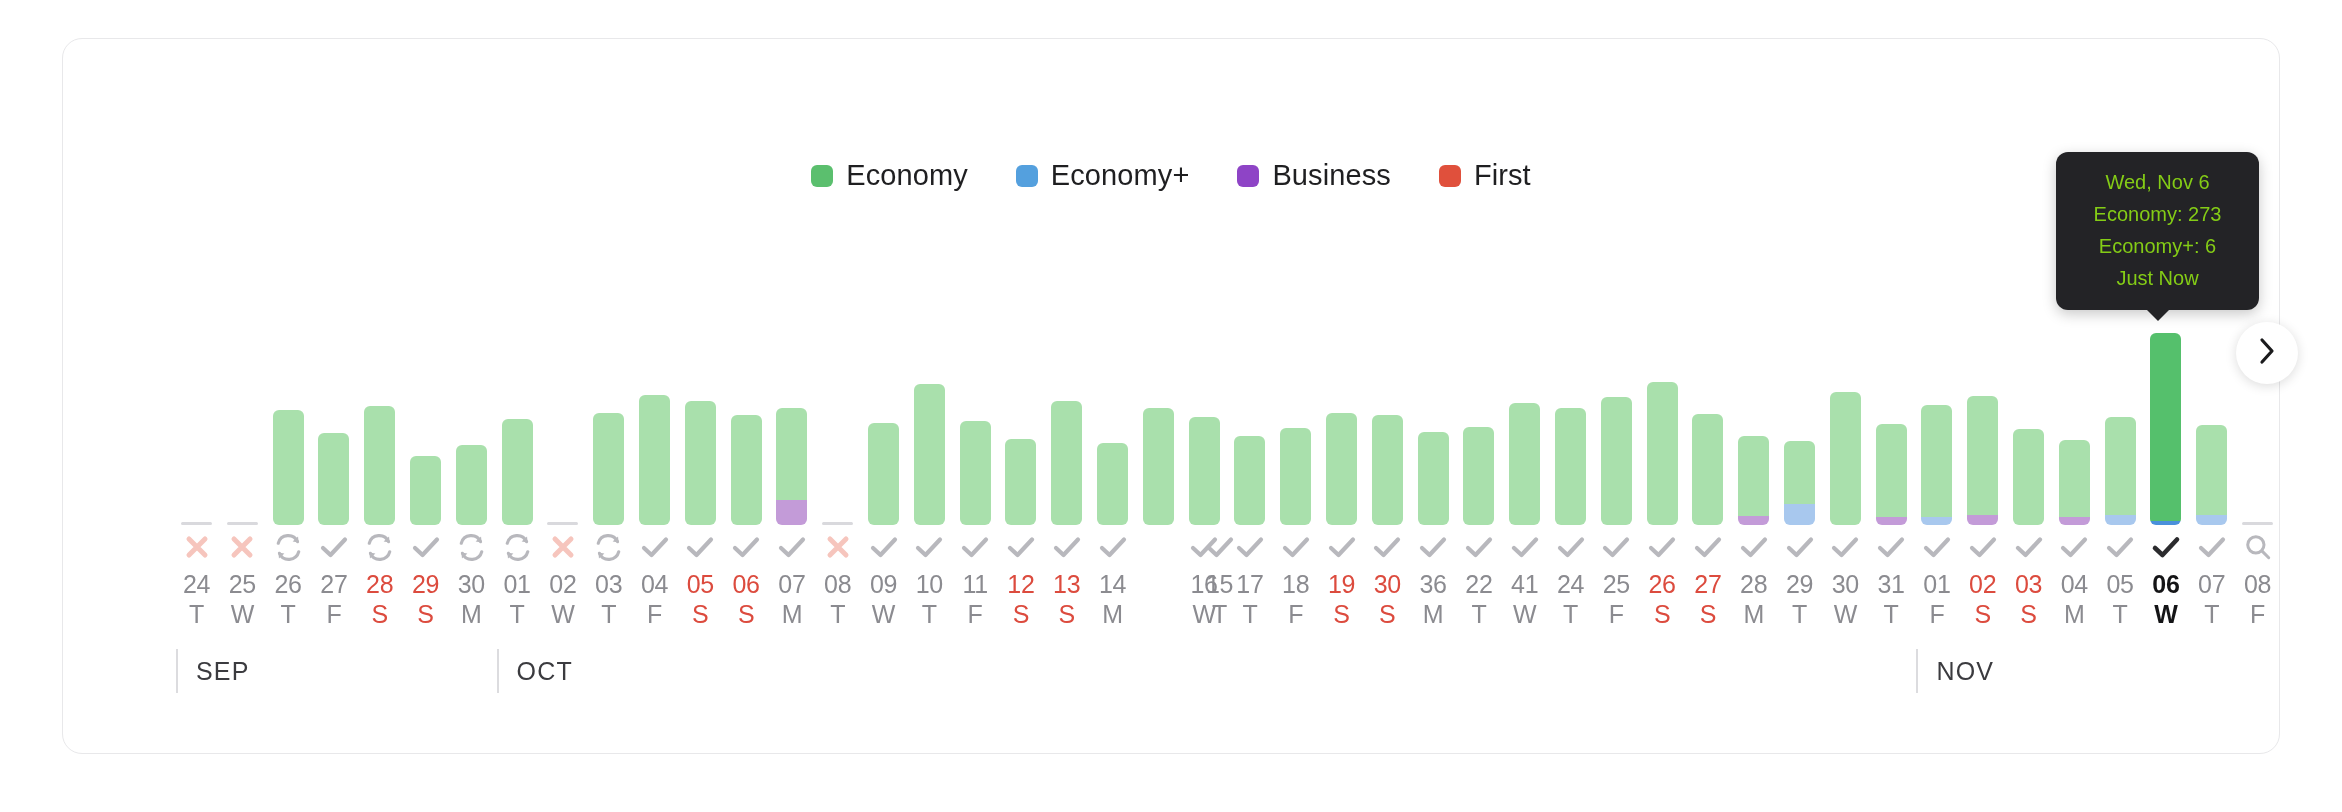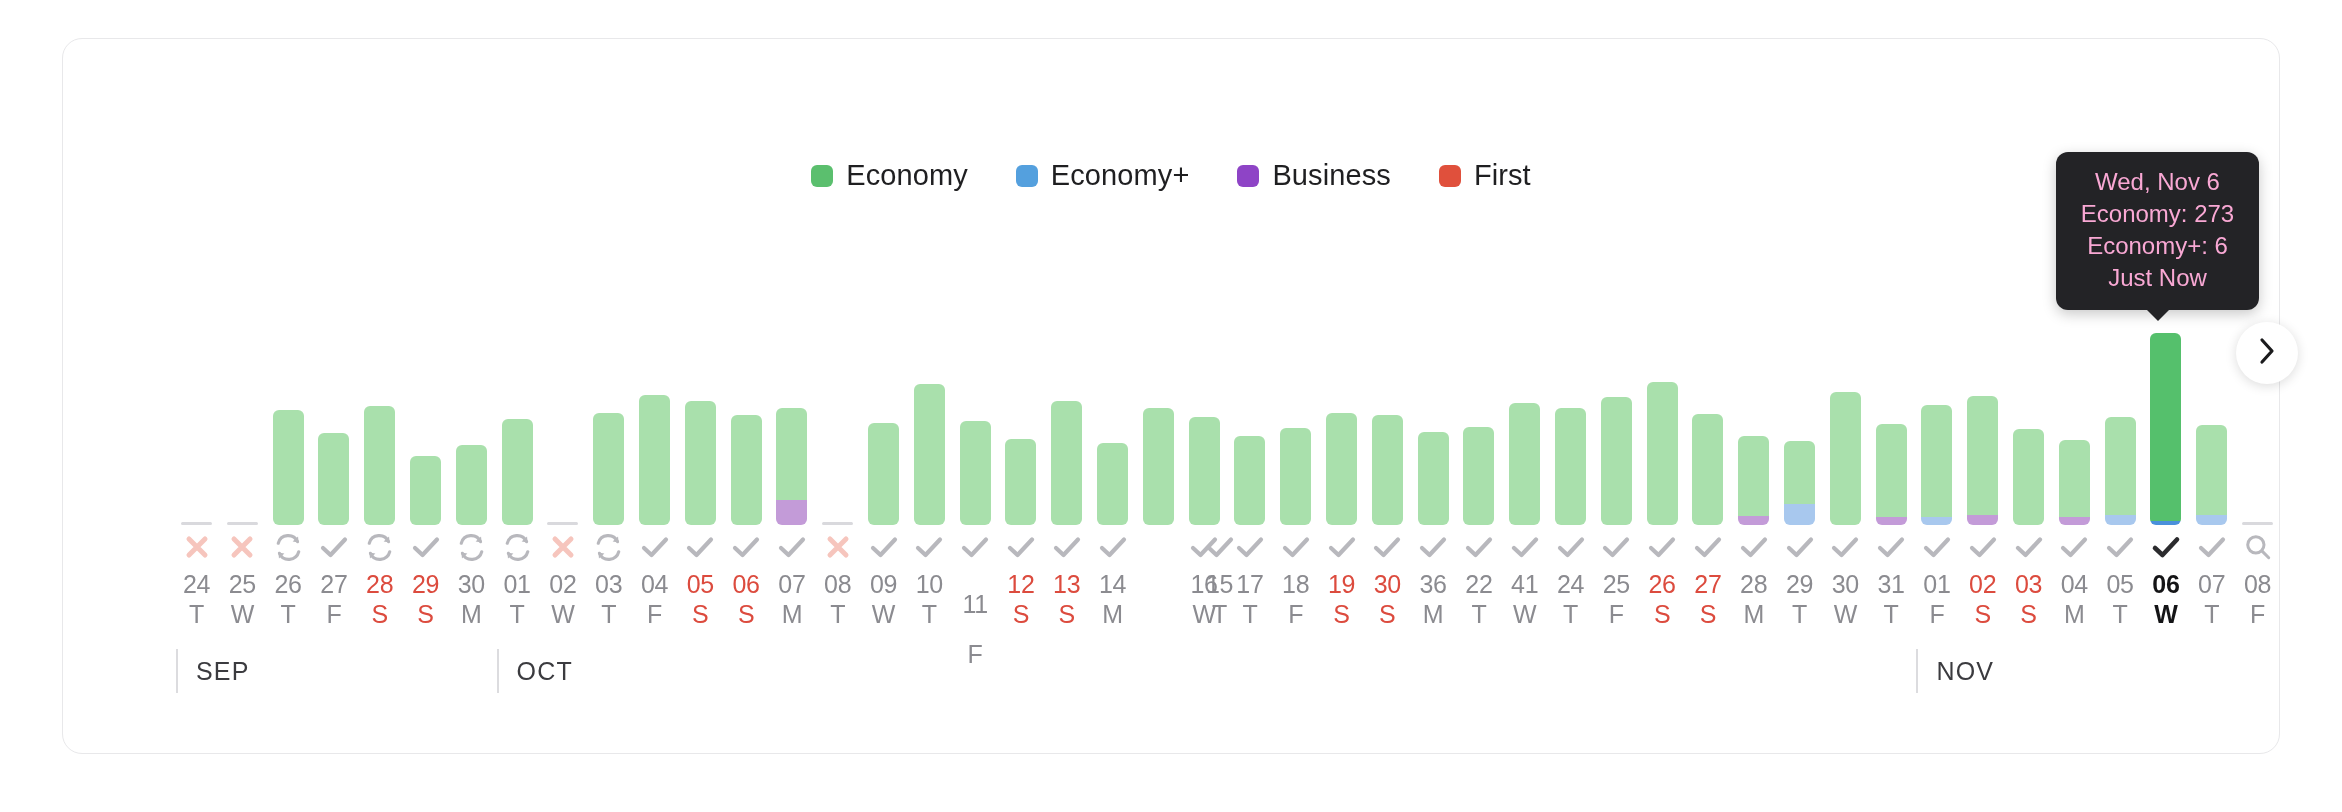--- a/index.html
+++ b/index.html
@@ -170,22 +170,22 @@
     top: 113px;
     width: 203px;
     padding: 14px 10px 16px;
     background: #232326;
     border-radius: 12px;
     text-align: center;
     box-shadow: 0 4px 14px rgba(0,0,0,0.22);
     z-index: 40;
   }
   .tooltip-line {
-    font-size: 24px;
-    color: #f9a8d4;
+    font-size: 20px;
+    color: #84cc16;
     line-height: 32px;
     white-space: nowrap;
   }
   .tooltip-arrow {
     position: absolute;
     left: 50%;
     bottom: -11px;
     margin-left: -12px;
     width: 0; height: 0;
     border-left: 12px solid transparent;
@@ -539,21 +539,21 @@
         </div>
         <div class="axis-col" style="left: 732.8px;">
           <div class="status-icon">
             <svg width="30" height="26" viewBox="0 0 30 26" fill="none">
               <path d="M4 14 L11.5 21 L26 5.5" stroke="#b8b8bd" stroke-width="4.2" stroke-linecap="round" stroke-linejoin="round"></path>
             </svg>
           </div>
           <div class="day-num">10</div>
           <div class="day-dow">T</div>
         </div>
-        <div class="axis-col" style="left: 778.6px; gap: 20px;">
+        <div class="axis-col" style="left: 778.6px;">
           <div class="status-icon">
             <svg width="30" height="26" viewBox="0 0 30 26" fill="none">
               <path d="M4 14 L11.5 21 L26 5.5" stroke="#b8b8bd" stroke-width="4.2" stroke-linecap="round" stroke-linejoin="round"></path>
             </svg>
           </div>
           <div class="day-num">11</div>
           <div class="day-dow">F</div>
         </div>
         <div class="axis-col weekend" style="left: 824.4px;">
           <div class="status-icon">

